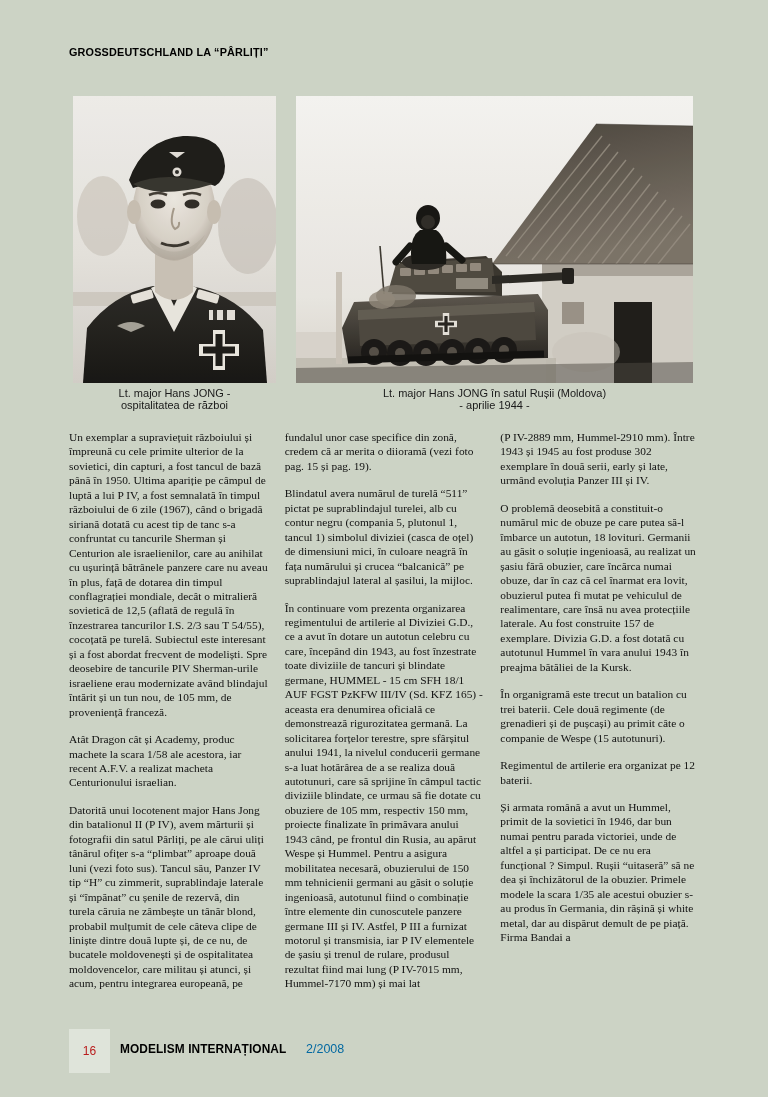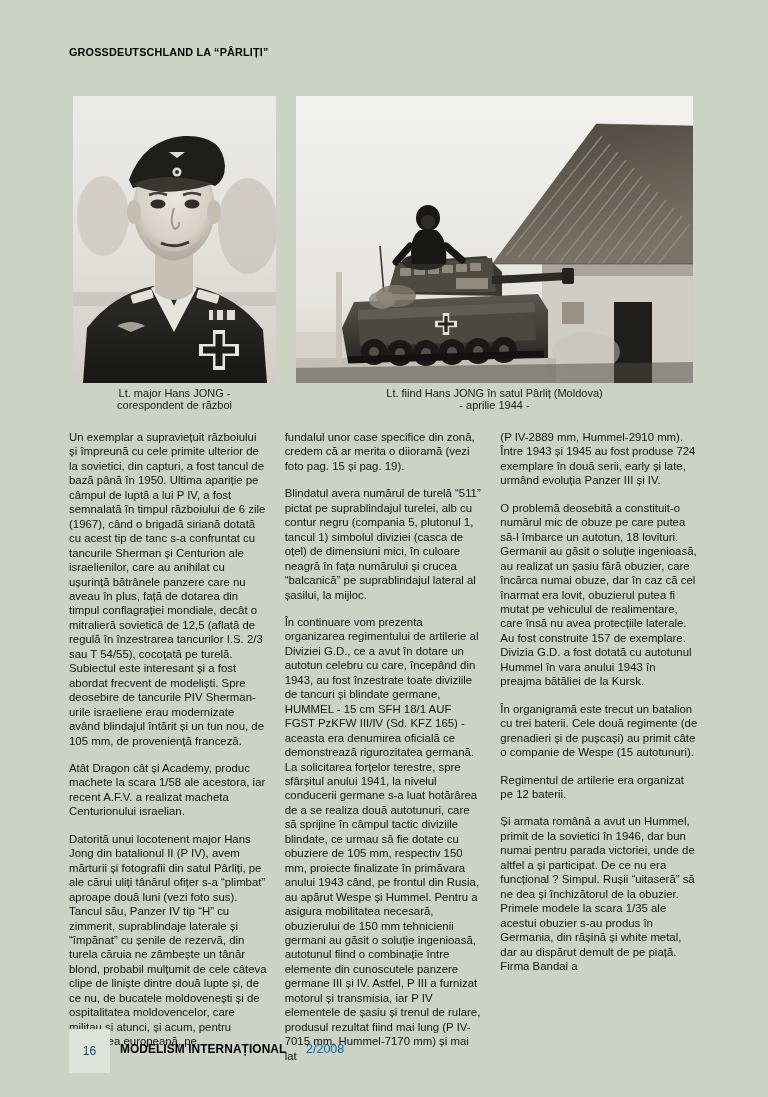--- a/index.html
+++ b/index.html
@@ -86,20 +86,21 @@
   .col {
     width: 199px;
   }
   .col p {
     margin: 0 0 13px 0;
     font-size: 11.4px;
     line-height: 14.45px;
     text-align: left;
     color: #111;
     hyphens: none;
+    font-family: Liberation Serif, serif;
   }
 
   
   .footer {
     position: absolute;
     left: 69px;
     top: 1029px;
     width: 640px;
     height: 44px;
   }
@@ -107,21 +108,21 @@
     position: absolute;
     left: 0;
     top: 0;
     width: 41px;
     height: 44px;
     background: #dfe4da;
     display: flex;
     align-items: center;
     justify-content: center;
     font-size: 12px;
-    color: #0c4a6e;
+    color: #b91c1c;
   }
   .footer-title {
     position: absolute;
     left: 51px;
     top: 13px;
     font-size: 12.5px;
     font-weight: bold;
     letter-spacing: 0.1px;
     color: #000;
     transform: scaleX(0.95);
@@ -208,21 +209,21 @@
       <rect x="150" y="214" width="4" height="10" fill="#33312b"></rect>
 
       <path d="M44 230 Q58 222 72 230 L58 236 Z" fill="#cbc5ba" opacity="0.8"></path>
 
       <rect x="0" y="0" width="203" height="287" fill="#6b6a5e" opacity="0.06"></rect>
     </svg>
   </div>
 
   <div class="caption" id="caption-left">
     <div>Lt. major Hans JONG -</div>
-    <div>corespondent de război</div>
+    <div>ospitalitatea de război</div>
   </div>
 
   <div class="photo" id="photo-right">
     <svg viewBox="0 0 397 287" preserveAspectRatio="none">
       <defs>
         <linearGradient id="skyR" x1="0" y1="0" x2="0" y2="1">
           <stop offset="0%" stop-color="#fbfaf7"></stop>
           <stop offset="70%" stop-color="#efece6"></stop>
           <stop offset="100%" stop-color="#ddd9d1"></stop>
         </linearGradient>
@@ -336,40 +337,40 @@
       <ellipse cx="100" cy="200" rx="20" ry="11" fill="#7e7668" opacity="0.85"></ellipse>
       <ellipse cx="86" cy="204" rx="13" ry="9" fill="#948b7c" opacity="0.8"></ellipse>
 
       <path d="M0 272 L397 266 L397 287 L0 287 Z" fill="#4e4a42" opacity="0.5"></path>
 
       <rect x="0" y="0" width="397" height="287" fill="#6b6a5e" opacity="0.05"></rect>
     </svg>
   </div>
 
   <div class="caption" id="caption-right">
-    <div>Lt. fiind Hans JONG în satul Pârliț (Moldova)</div>
+    <div>Lt. major Hans JONG în satul Rușii (Moldova)</div>
     <div>- aprilie 1944 -</div>
   </div>
 
   <div class="columns">
 
     <div class="col">
       <p>Un exemplar a supraviețuit războiului și împreună cu cele primite ulterior de la sovietici, din capturi, a fost tancul de bază până în 1950. Ultima apariție pe câmpul de luptă a lui P IV, a fost semnalată în timpul războiului de 6 zile (1967), când o brigadă siriană dotată cu acest tip de tanc s-a confruntat cu tancurile Sherman și Centurion ale israelienilor, care au anihilat cu ușurință bătrânele panzere care nu aveau în plus, față de dotarea din timpul conflagrației mondiale, decât o mitralieră sovietică de 12,5 (aflată de regulă în înzestrarea tancurilor I.S. 2/3 sau T 54/55), cocoțată pe turelă. Subiectul este interesant și a fost abordat frecvent de modeliști. Spre deosebire de tancurile PIV Sherman-urile israeliene erau modernizate având blindajul întărit și un tun nou, de 105 mm, de proveniență franceză.</p>
       <p>Atât Dragon cât și Academy, produc machete la scara 1/58 ale acestora, iar recent A.F.V. a realizat macheta Centurionului israelian.</p>
       <p>Datorită unui locotenent major Hans Jong din batalionul II (P IV), avem mărturii și fotografii din satul Pârliți, pe ale cărui uliți tânărul ofițer s-a “plimbat” aproape două luni (vezi foto sus). Tancul său, Panzer IV tip “H” cu zimmerit, suprablindaje laterale și “împănat” cu șenile de rezervă, din turela căruia ne zâmbește un tânăr blond, probabil mulțumit de cele câteva clipe de liniște dintre două lupte și, de ce nu, de bucatele moldovenești și de ospitalitatea moldovencelor, care militau și atunci, și acum, pentru integrarea europeană, pe</p>
     </div>
 
     <div class="col">
       <p>fundalul unor case specifice din zonă, credem că ar merita o diioramă (vezi foto pag. 15 și pag. 19).</p>
       <p>Blindatul avera numărul de turelă “511” pictat pe suprablindajul turelei, alb cu contur negru (compania 5, plutonul 1, tancul 1) simbolul diviziei (casca de oțel) de dimensiuni mici, în culoare neagră în fața numărului și crucea “balcanică” pe suprablindajul lateral al șasilui, la mijloc.</p>
       <p>În continuare vom prezenta organizarea regimentului de artilerie al Diviziei G.D., ce a avut în dotare un autotun celebru cu care, începând din 1943, au fost înzestrate toate diviziile de tancuri și blindate germane, HUMMEL - 15 cm SFH 18/1 AUF FGST PzKFW III/IV (Sd. KFZ 165) - aceasta era denumirea oficială ce demonstrează rigurozitatea germană. La solicitarea forțelor terestre, spre sfârșitul anului 1941, la nivelul conducerii germane s-a luat hotărârea de a se realiza două autotunuri, care să sprijine în câmpul tactic diviziile blindate, ce urmau să fie dotate cu obuziere de 105 mm, respectiv 150 mm, proiecte finalizate în primăvara anului 1943 când, pe frontul din Rusia, au apărut Wespe și Hummel. Pentru a asigura mobilitatea necesară, obuzierului de 150 mm tehnicienii germani au găsit o soluție ingenioasă, autotunul fiind o combinație între elemente din cunoscutele panzere germane III și IV. Astfel, P III a furnizat motorul și transmisia, iar P IV elementele de șasiu și trenul de rulare, produsul rezultat fiind mai lung (P IV-7015 mm, Hummel-7170 mm) și mai lat</p>
     </div>
 
     <div class="col">
-      <p>(P IV-2889 mm, Hummel-2910 mm). Între 1943 și 1945 au fost produse 724 exemplare în două serii, early și late, urmând evoluția Panzer III și IV.</p>
+      <p>(P IV-2889 mm, Hummel-2910 mm). Între 1943 și 1945 au fost produse 302 exemplare în două serii, early și late, urmând evoluția Panzer III și IV.</p>
       <p>O problemă deosebită a constituit-o numărul mic de obuze pe care putea să-l îmbarce un autotun, 18 lovituri. Germanii au găsit o soluție ingenioasă, au realizat un șasiu fără obuzier, care încărca numai obuze, dar în caz că cel înarmat era lovit, obuzierul putea fi mutat pe vehiculul de realimentare, care însă nu avea protecțiile laterale. Au fost construite 157 de exemplare. Divizia  G.D. a fost dotată cu autotunul Hummel în vara anului 1943 în preajma bătăliei de la Kursk.</p>
       <p>În organigramă este trecut un batalion cu trei baterii. Cele două regimente (de grenadieri și de pușcași) au primit câte o companie de Wespe (15 autotunuri).</p>
       <p>Regimentul de artilerie era organizat pe 12 baterii.</p>
       <p>Și armata română a avut un Hummel, primit de la sovietici în 1946, dar bun numai pentru parada victoriei, unde de altfel a și participat. De ce nu era funcțional ? Simpul. Rușii “uitaseră” să ne dea și închizătorul de la obuzier. Primele modele la scara 1/35 ale acestui obuzier s-au produs în Germania, din rășină și white metal, dar au dispărut demult de pe piață. Firma Bandai a</p>
     </div>
 
   </div>
 
   <div class="footer">
     <div class="page-number-box">16</div>

